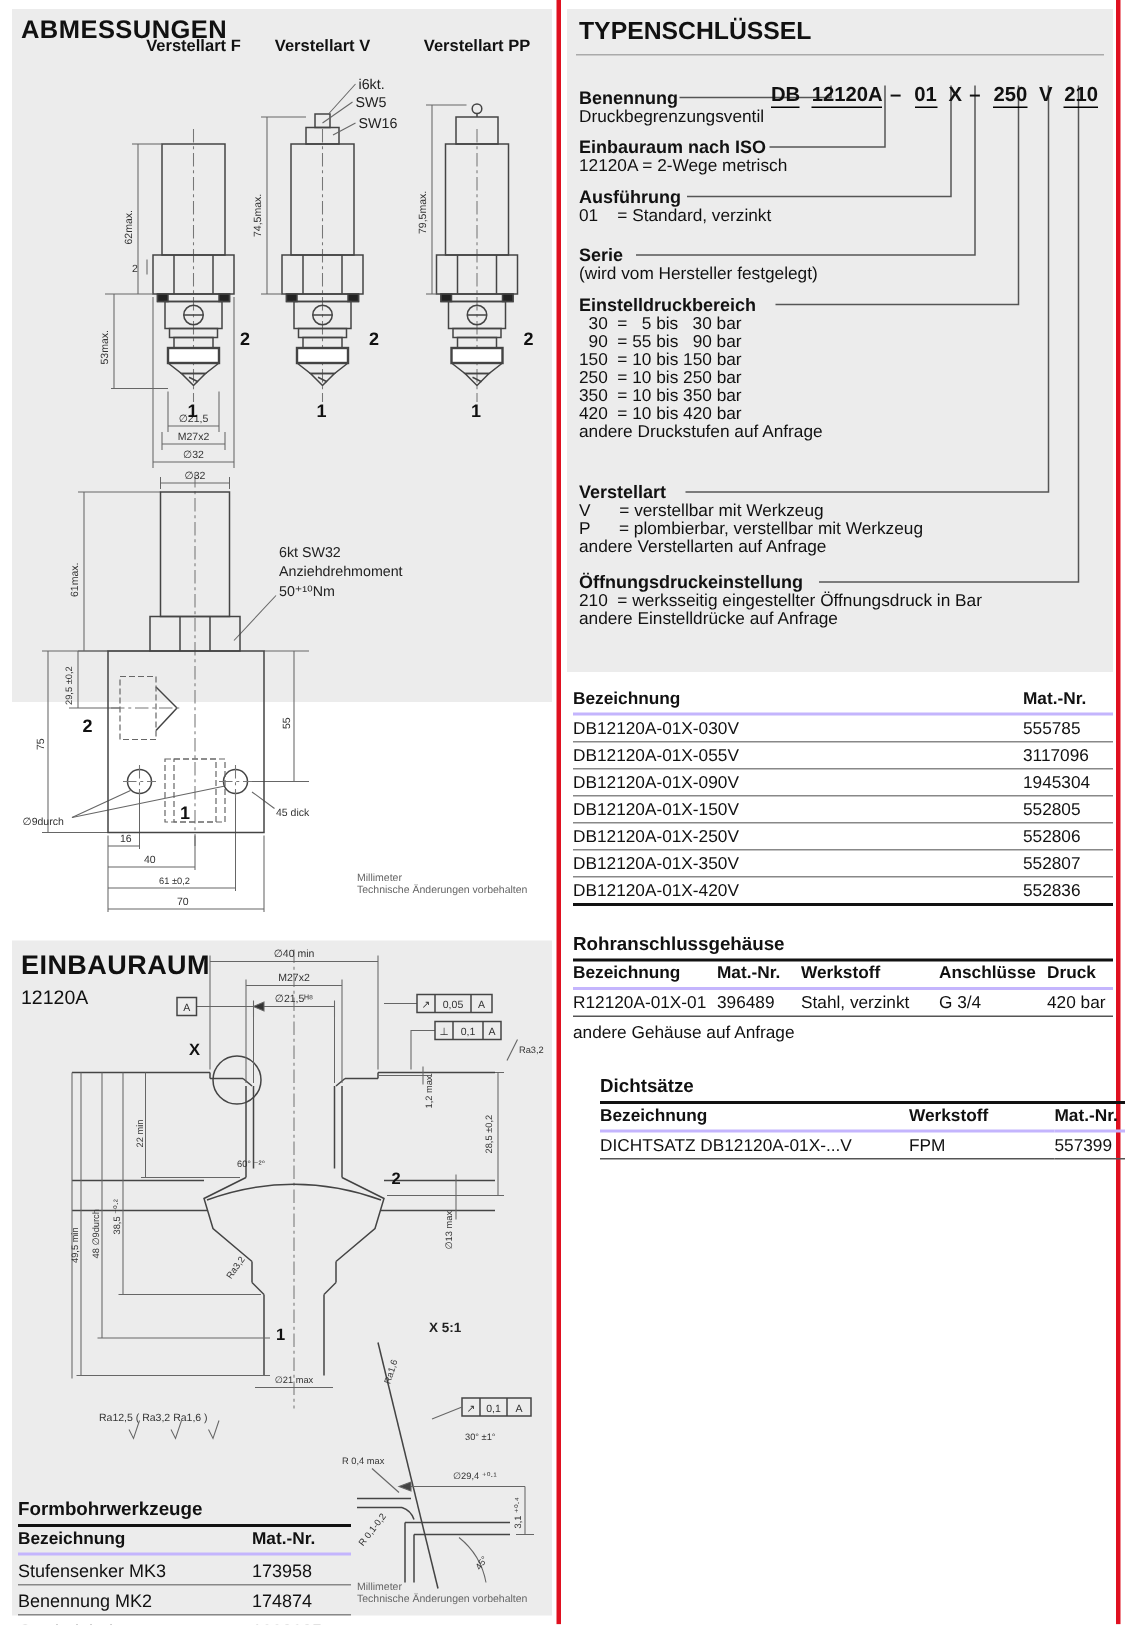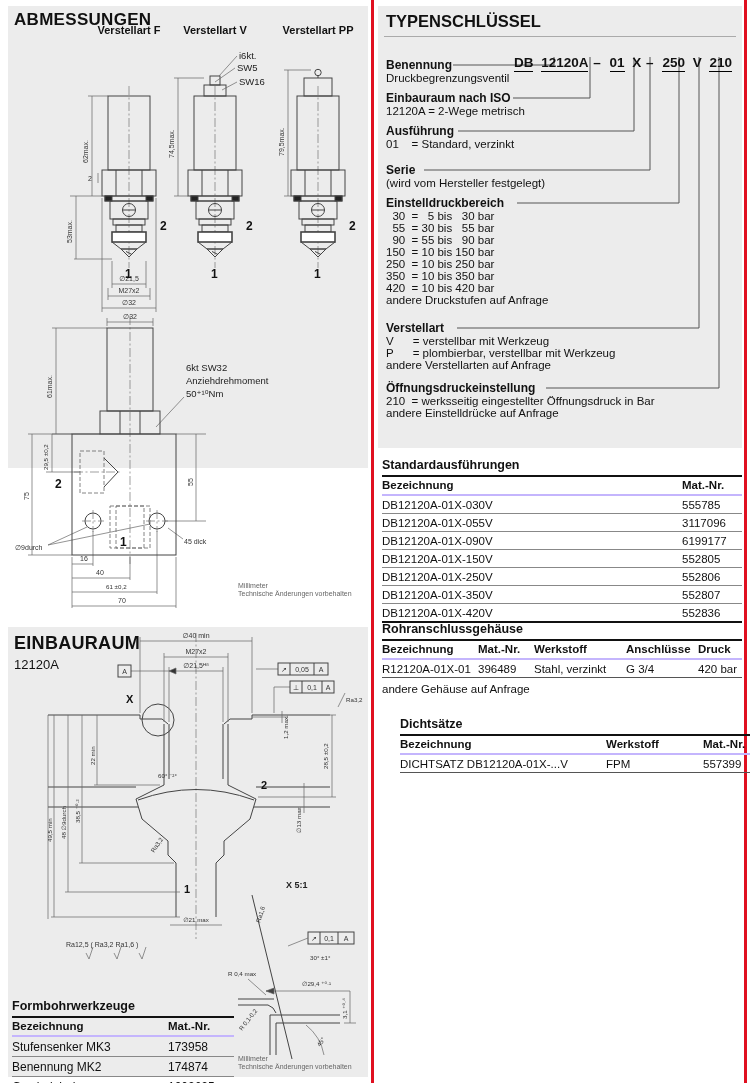--- a/index.html
+++ b/index.html
@@ -467,21 +467,20 @@
       <div class="lbl">Ausführung</div>
       <div class="val pre">01    = Standard, verzinkt</div>
     </div>
     <div class="tsec" style="top:158px;">
       <div class="lbl">Serie</div>
       <div class="val">(wird vom Hersteller festgelegt)</div>
     </div>
     <div class="tsec" style="top:191px;">
       <div class="lbl">Einstelldruckbereich</div>
       <div class="val pre">  30  =   5 bis   30 bar</div>
-      <div class="val pre">  55  = 30 bis   55 bar</div>
       <div class="val pre">  90  = 55 bis   90 bar</div>
       <div class="val pre">150  = 10 bis 150 bar</div>
       <div class="val pre">250  = 10 bis 250 bar</div>
       <div class="val pre">350  = 10 bis 350 bar</div>
       <div class="val pre">420  = 10 bis 420 bar</div>
       <div class="val">andere Druckstufen auf Anfrage</div>
     </div>
     <div class="tsec" style="top:316px;">
       <div class="lbl">Verstellart</div>
       <div class="val pre">V      = verstellbar mit Werkzeug</div>
@@ -489,21 +488,20 @@
       <div class="val">andere Verstellarten auf Anfrage</div>
     </div>
     <div class="tsec" style="top:376px;">
       <div class="lbl">Öffnungsdruckeinstellung</div>
       <div class="val pre">210  = werksseitig eingestellter Öffnungsdruck in Bar</div>
       <div class="val">andere Einstelldrücke auf Anfrage</div>
     </div>
   </div>
 
   <div class="tblbox" style="left:382px;top:458px;width:360px;">
-    <div class="tbl-title">Standardausführungen</div>
     <table class="dtbl">
       <colgroup>
           <col style="width:300px">
           <col style="width:60px">
         </colgroup>
       <thead>
           <tr>
         <th>Bezeichnung</th>
         <th>Mat.-Nr.</th>
       </tr>
@@ -512,21 +510,21 @@
         <tr>
             <td>DB12120A-01X-030V</td>
             <td>555785</td>
           </tr>
         <tr>
             <td>DB12120A-01X-055V</td>
             <td>3117096</td>
           </tr>
         <tr>
             <td>DB12120A-01X-090V</td>
-            <td>6199177</td>
+            <td>1945304</td>
           </tr>
         <tr>
             <td>DB12120A-01X-150V</td>
             <td>552805</td>
           </tr>
         <tr>
             <td>DB12120A-01X-250V</td>
             <td>552806</td>
           </tr>
         <tr>

